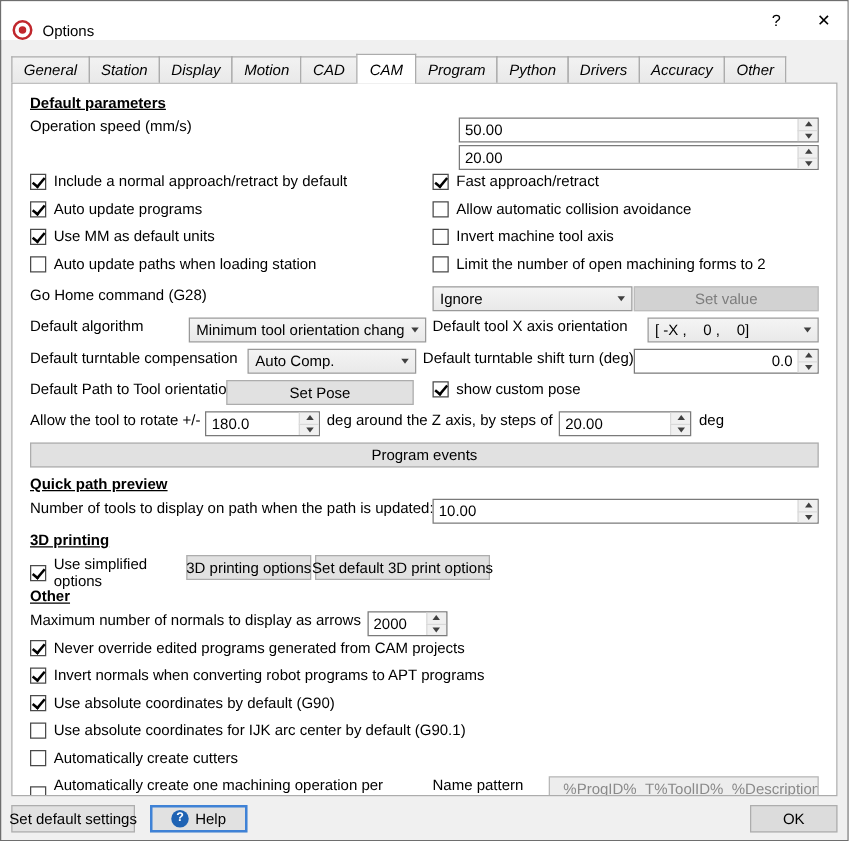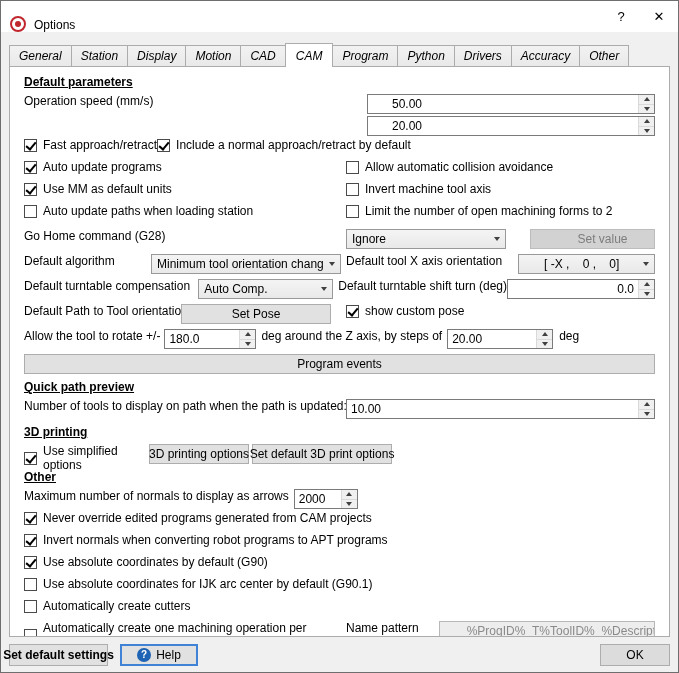--- a/index.html
+++ b/index.html
@@ -125,31 +125,31 @@
     display:flex; align-items:center; padding: 0 4px;
     white-space: nowrap; overflow: hidden; flex:none;
   }
   .text-input.disabled { background:#ededed; border-color:#b8b8b8; color:#8a8a8a; }
   
   .footer {
     flex: 1; display: flex; align-items: center;
     padding: 0 8px;
   }
   .footer .btn { height: 22px; }
-  .btn-defaults { width: 99px; font-weight: bold; }
+  .btn-defaults { width: 99px; }
   .btn-help { width: 78px; border: 2px solid #3f82d6; }
   .help-ico {
     width: 14px; height: 14px; border-radius: 50%;
     background: #1f63b4; color: #fff; font-size: 10px; font-weight: bold;
     display:flex; align-items:center; justify-content:center;
     margin-right: 5px; flex:none;
   }
   .btn-ok { width: 70px; margin-left: auto; background:#dcdcdc; }
   .gap-s { margin-bottom: 5px; }
-  .ml-a { margin-left: auto; padding-left: 20px; }
+  .ml-a { margin-left: auto; }
 </style>
 </head>
 <body>
 
 <div class="window">
 
   <div class="titlebar">
     <span class="app-icon"></span>
     <span class="title-text">Options</span>
     <span class="title-btn">?</span>
@@ -197,27 +197,27 @@
               <i class="tri-up"></i>
             </span>
           <span class="arr">
               <i class="tri-down"></i>
             </span>
         </span>
       </div>
     </div>
 
     <div class="row">
+      <div class="cb w-left">
+        <span class="check checked"></span>
+        <span>Include a normal approach/retract by default</span>
+      </div>
       <div class="cb">
         <span class="check checked"></span>
         <span>Fast approach/retract</span>
-      </div>
-      <div class="cb w-left">
-        <span class="check checked"></span>
-        <span>Include a normal approach/retract by default</span>
       </div>
     </div>
 
     <div class="row">
       <div class="cb w-left">
         <span class="check checked"></span>
         <span>Auto update programs</span>
       </div>
       <div class="cb">
         <span class="check"></span>
@@ -248,21 +248,21 @@
     </div>
 
     <div class="row gap-s">
       <span class="lbl w-left">Go Home command (G28)</span>
       <div class="combo" style="width:160px">
         <span class="val">Ignore</span>
         <span class="dd">
             <i class="tri-down"></i>
           </span>
       </div>
-      <div class="btn disabled ml-a" style="width:125px">Set value</div>
+      <div class="btn disabled ml-a" style="width:148px">Set value</div>
     </div>
 
     <div class="row gap-s">
       <span class="lbl" style="width:127px">Default algorithm</span>
       <div class="combo" style="width:190px">
         <span class="val">Minimum tool orientation change</span>
         <span class="dd">
             <i class="tri-down"></i>
           </span>
       </div>

